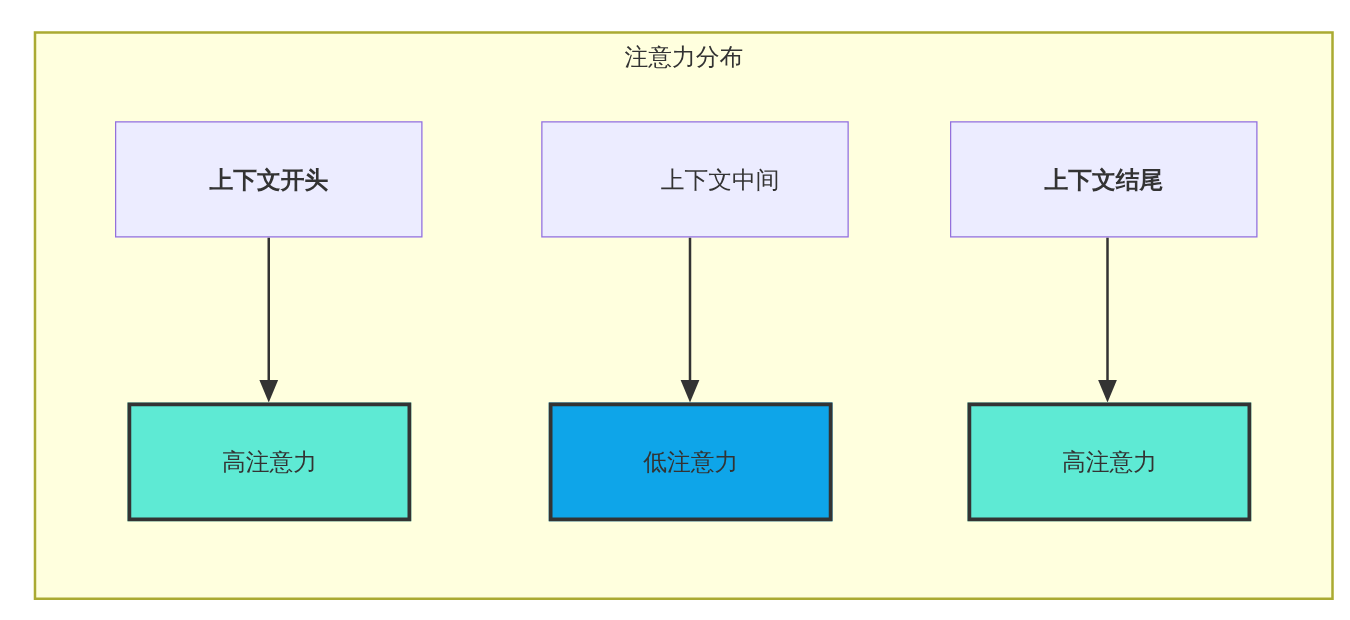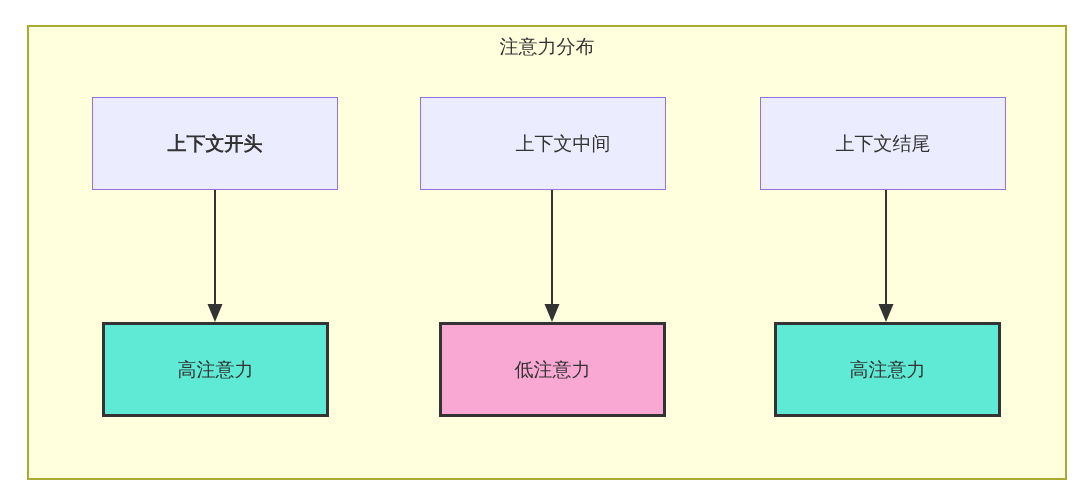--- a/index.html
+++ b/index.html
@@ -53,24 +53,24 @@
     height: 93px;
     top: 70px;
   }
   .result-node {
     width: 227px;
     height: 95px;
     top: 295px;
     border: 3px solid #333333;
   }
   .result-node.high { background: #5eead4; }
-  .result-node.low  { background: #f9a8d4; text-align: center; }
+  .result-node.low  { background: #0ea5e9; text-align: center; }
   .src-1 { left: 63px; font-weight: bold; }
-  .src-2 { left: 391px; padding-left: 40px; }
-  .src-3 { left: 731px; }
+  .src-2 { left: 404px; padding-left: 40px; }
+  .src-3 { left: 731px; font-weight: bold; }
   .res-1 { left: 73px; }
   .res-2 { left: 410px; }
   .res-3 { left: 745px; }
   .arrow {
     position: absolute;
     top: 163px;
     width: 20px;
     height: 132px;
   }
   .arr-1 { left: 176px; }

